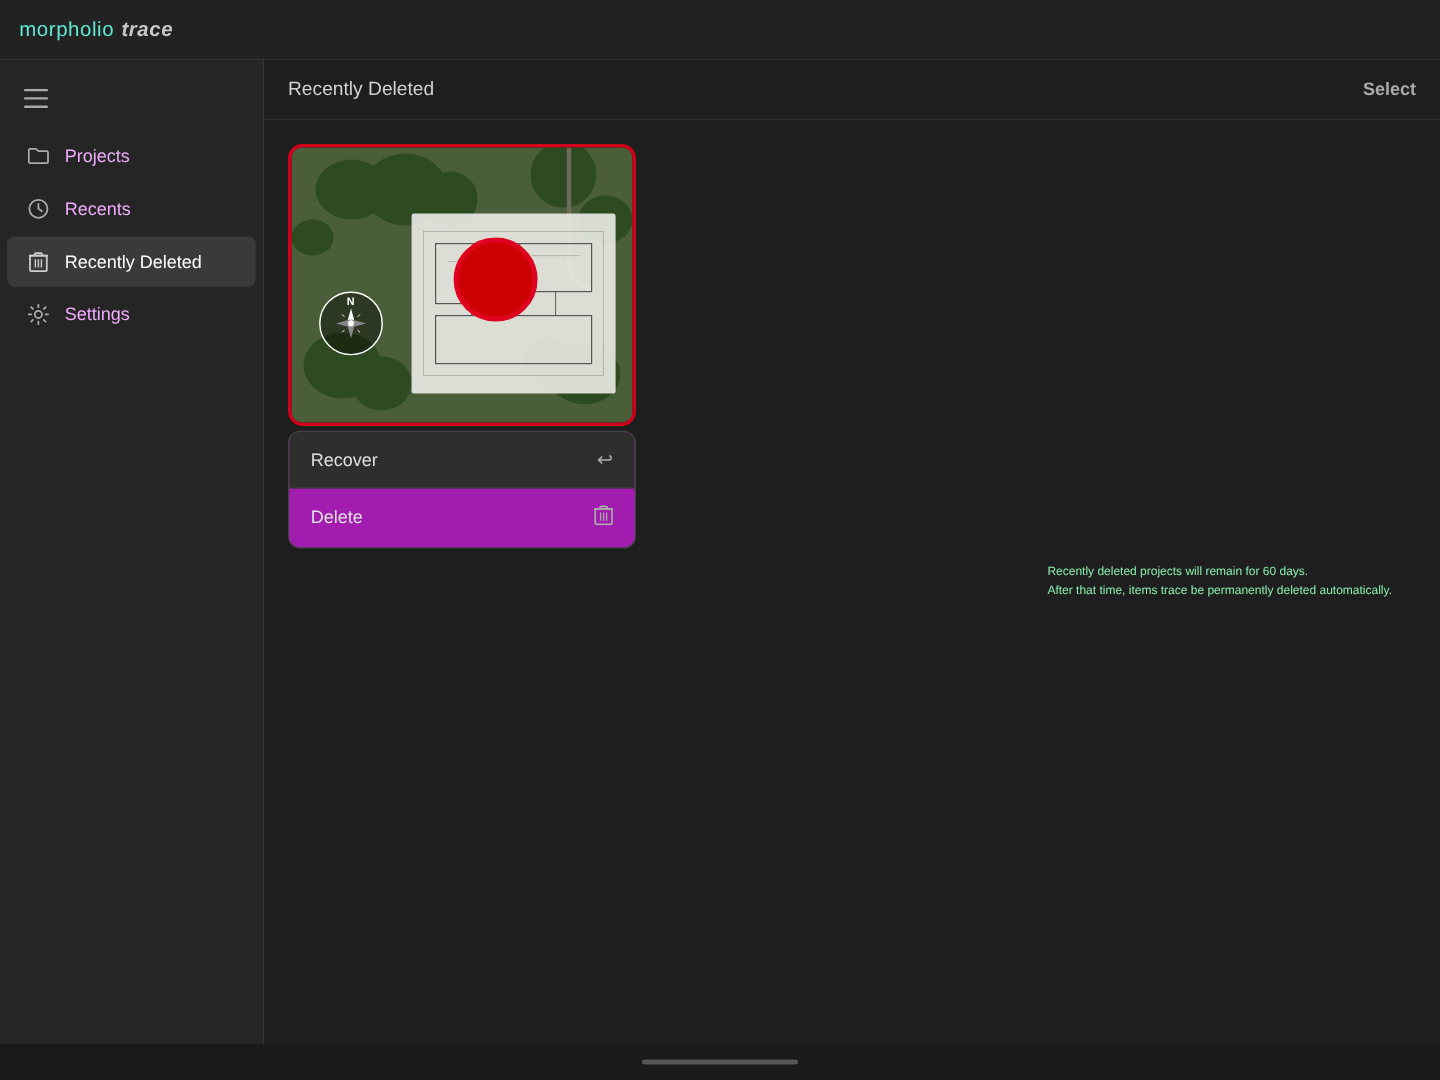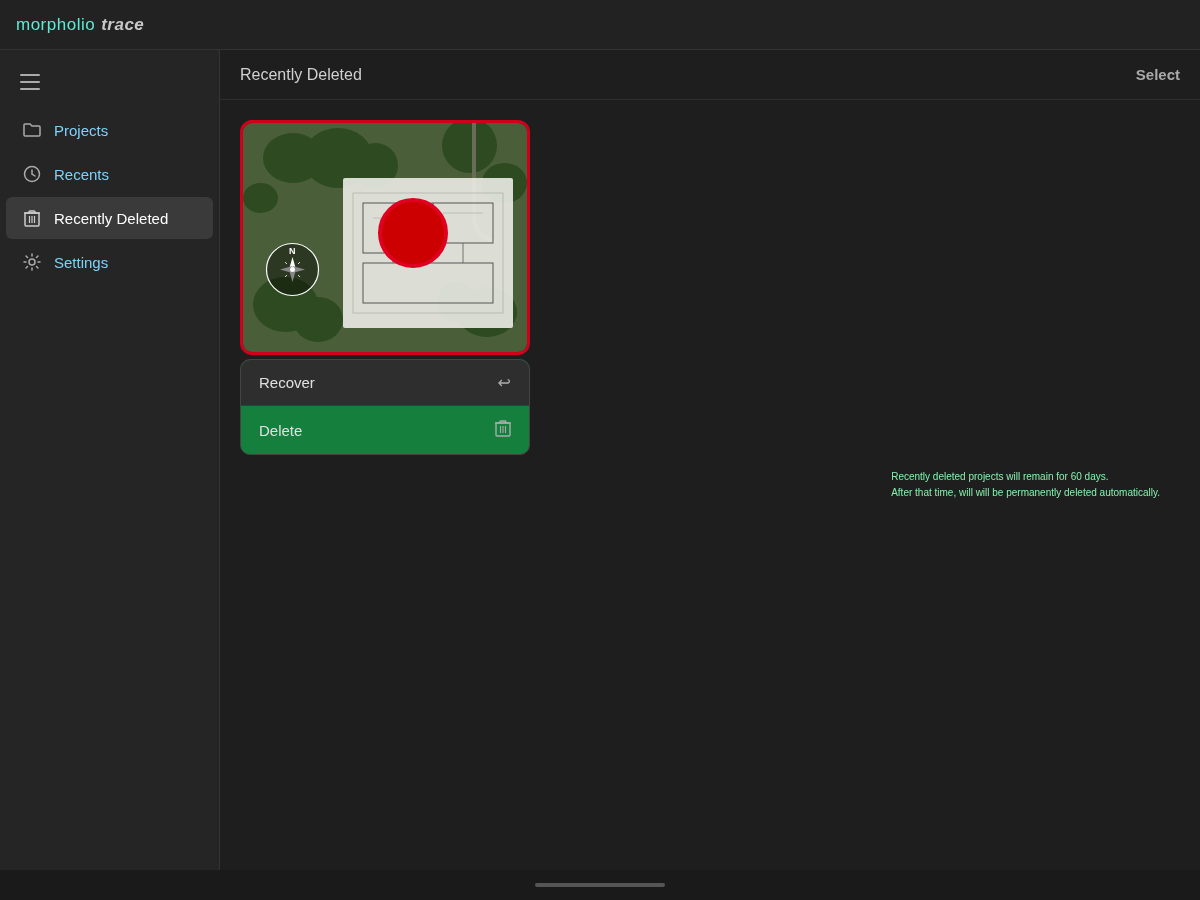--- a/index.html
+++ b/index.html
@@ -83,21 +83,21 @@
     }
 
     .sidebar-item {
       display: flex;
       align-items: center;
       gap: 12px;
       padding: 11px 16px;
       cursor: pointer;
       border-radius: 6px;
       margin: 1px 6px;
-      color: #7dd3fc;
+      color: #f0abfc;
       font-size: 15px;
     }
 
     .sidebar-item.active {
       background: #3a3a3a;
       color: #ffffff;
     }
 
     .sidebar-icon {
       width: 20px;
@@ -252,21 +252,21 @@
       height: 55px;
       z-index: 5;
     }
 
     
     .action-buttons {
       width: 290px;
       margin-top: 4px;
       border-radius: 10px;
       overflow: hidden;
-      background: #15803d;
+      background: #a21caf;
       border: 1px solid #444;
     }
 
     .action-btn {
       width: 100%;
       display: flex;
       align-items: center;
       justify-content: space-between;
       padding: 13px 18px;
       background: none;
@@ -471,21 +471,21 @@
                   <line x1="10.5" y1="7" x2="10.5" y2="14" stroke="#aaa" stroke-width="1.1"></line>
                 </svg>
               </span>
             </button>
           </div>
         </div>
       </div>
 
       <div class="info-text">
         <p>Recently deleted projects will remain for 60 days.</p>
-        <p>After that time, will will be permanently deleted automatically.</p>
+        <p>After that time, items trace be permanently deleted automatically.</p>
       </div>
     </div>
   </div>
 </div>
 
 <div class="home-indicator">
   <div class="home-bar"></div>
 </div>
 
 </body></html>

